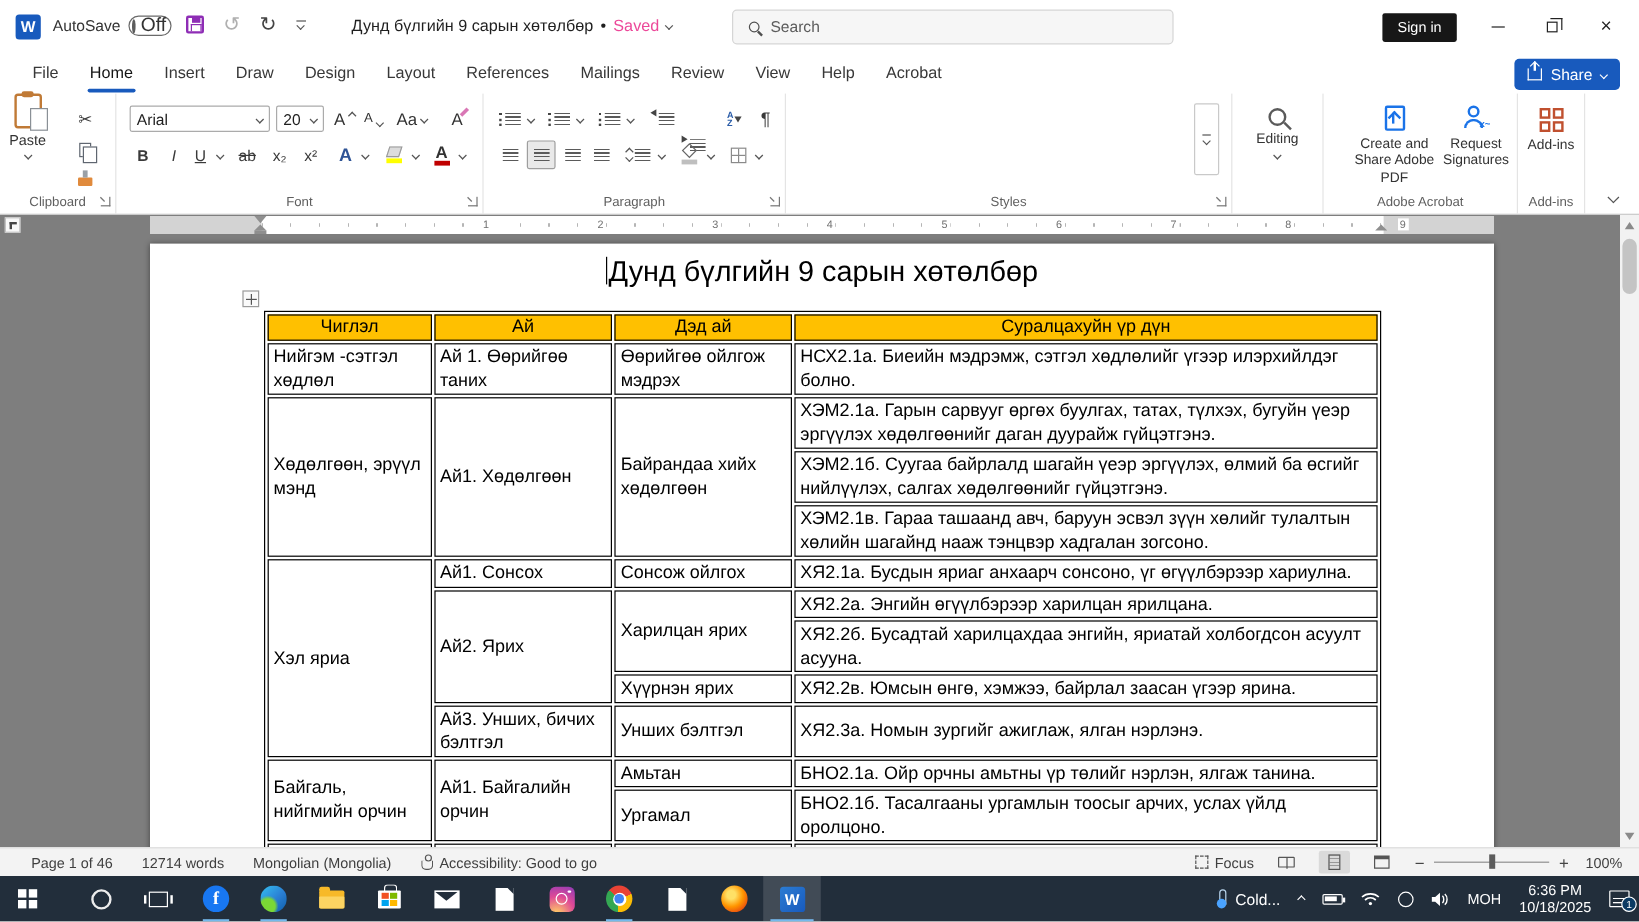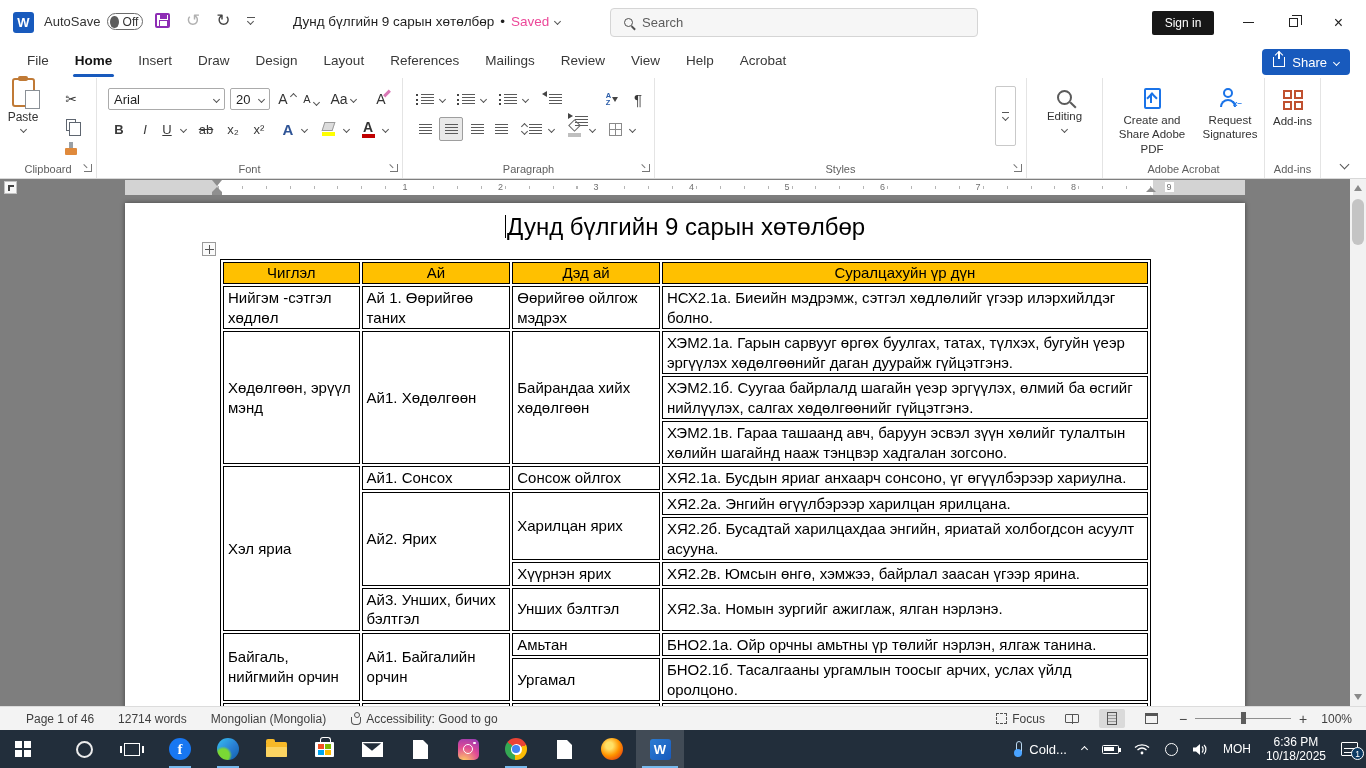--- a/index.html
+++ b/index.html
@@ -9,21 +9,21 @@
 .cv{display:inline-block;width:5px;height:5px;border-right:1.2px solid #555;border-bottom:1.2px solid #555;transform:rotate(45deg)}
 .cv.up{transform:rotate(225deg)}
 .cv.w{border-color:#fff}
 .cv.big{width:7px;height:7px}
 
 .titlebar{position:absolute;top:0;left:0;width:1366px;height:45px;background:#fff}
 .wlogo{width:21px;height:21px;border-radius:3px;background:var(--accent);color:#fff;font-weight:700;font-size:13px;display:flex;align-items:center;justify-content:center}
 .autosave{left:44px;top:13px;display:flex;align-items:center;gap:7px;font-size:13px;color:#333}
 .toggle{width:36px;height:17px;border:1px solid #6a6a6a;border-radius:9px;display:flex;align-items:center;padding:0 4px 0 2px;gap:4px}
 .knob{width:12px;height:12px;border-radius:50%;background:#5c5c5c}
-.togtxt{font-size:12px;color:#333}
+.togtxt{font-size:16px;color:#333}
 .qat{left:155px;top:10px;display:flex;align-items:center;gap:16px;font-size:17px;color:#444}
 .qat .dis{color:#b0b0b0}
 .savefloppy{width:15px;height:15px;border:2px solid #8e2db5;border-radius:2px;position:relative}
 .savefloppy::before{content:"";position:absolute;top:-1px;left:3px;width:7px;height:5px;background:#8e2db5}
 .savefloppy::after{content:"";position:absolute;bottom:0;left:2px;width:7px;height:5px;border:1.5px solid #8e2db5;border-bottom:none}
 .qmore{display:flex;flex-direction:column;align-items:center;gap:1px}
 .qmore .bar{width:8px;height:1.5px;background:#555}
 .doctitle{left:293px;top:14px;display:flex;align-items:center;gap:6px;font-size:13.5px;color:#1f1f1f}
 .doctitle .st{color:#ec4899}
 .tbsearch{left:610px;top:8px;width:368px;height:29px;background:#f6f6f6;border:1px solid #d5d5d5;border-radius:4px;display:flex;align-items:center;gap:9px;padding-left:13px;font-size:13px;color:#5c5c5c}
@@ -32,21 +32,21 @@
 .signin{left:1152px;top:11px;width:62px;height:24px;background:#171717;color:#fff;font-size:12px;border-radius:2px;display:flex;align-items:center;justify-content:center}
 .wc{top:0;width:45px;height:45px;display:flex;align-items:center;justify-content:center;color:#222}
 .wc-min span{display:block;width:11px;height:1.5px;background:#222}
 .wc-rest i{display:block;width:9px;height:9px;border:1.2px solid #222;position:relative}
 .wc-rest i::after{content:"";position:absolute;top:-4px;left:2px;width:9px;height:9px;border:1.2px solid #222;border-left:none;border-bottom:none}
 .wc-close{font-size:16px}
 
 .tabsbar{position:absolute;top:45px;left:0;width:1366px;height:33px;background:#fff}
 .rtabs{position:absolute;left:14px;top:0;height:33px;display:flex}
 .rtab{position:relative;padding:0 13px;line-height:32px;font-size:13.5px;color:#383838}
-.rtab.on{font-weight:700;color:#141414}
+.rtab.on{font-weight:400;color:#141414}
 .rtab.on::after{content:"";position:absolute;left:11px;right:11px;bottom:1px;height:3px;border-radius:2px;background:var(--accent)}
 .sharebtn{position:absolute;right:16px;top:4px;height:26px;background:var(--accent);border-radius:4px;color:#fff;font-size:13px;display:flex;align-items:center;gap:7px;padding:0 11px}
 .shicon{position:relative;width:12px;height:10px;border:1.4px solid #fff;border-top:none}
 .shicon::before{content:"";position:absolute;left:4px;top:-5px;width:1.4px;height:7px;background:#fff}
 .shicon::after{content:"";position:absolute;left:2px;top:-5px;width:5px;height:5px;border-left:1.4px solid #fff;border-top:1.4px solid #fff;transform:rotate(45deg)}
 
 .ribbon{position:absolute;top:78px;left:0;width:1366px;height:101px;background:#fff;border-bottom:1px solid #d8d8d8}
 .grp{position:absolute;top:0;height:100px;border-right:1px solid #e4e4e4}
 .glabel{position:absolute;bottom:3px;left:0;right:0;text-align:center;font-size:11px;color:#5f5f5f}
 .launcher{position:absolute;bottom:6px;right:4px;width:8px;height:8px;border-right:1.2px solid #777;border-bottom:1.2px solid #777}
@@ -461,21 +461,21 @@
 
     <div class="grp" style="left:1027px;width:76px">
       <div class="abs bigbtn" style="left:0;right:0;top:12px">
         <span class="magbig"></span>
         <span>Editing</span>
         <i class="cv"></i>
       </div>
     </div>
 
     <div class="grp" style="left:1103px;width:162px">
-      <div class="abs bigbtn" style="left:6px;top:10px;width:86px">
+      <div class="abs bigbtn" style="left:16px;top:10px;width:86px">
         <span class="pdfic"></span>
         <span>Create and Share Adobe PDF</span>
       </div>
       <div class="abs bigbtn" style="left:96px;top:10px;width:62px">
         <span class="sigic">
             <span class="hd"></span>
             <span class="bd"></span>
             <span class="xw">x~</span>
           </span>
         <span>Request Signatures</span>

